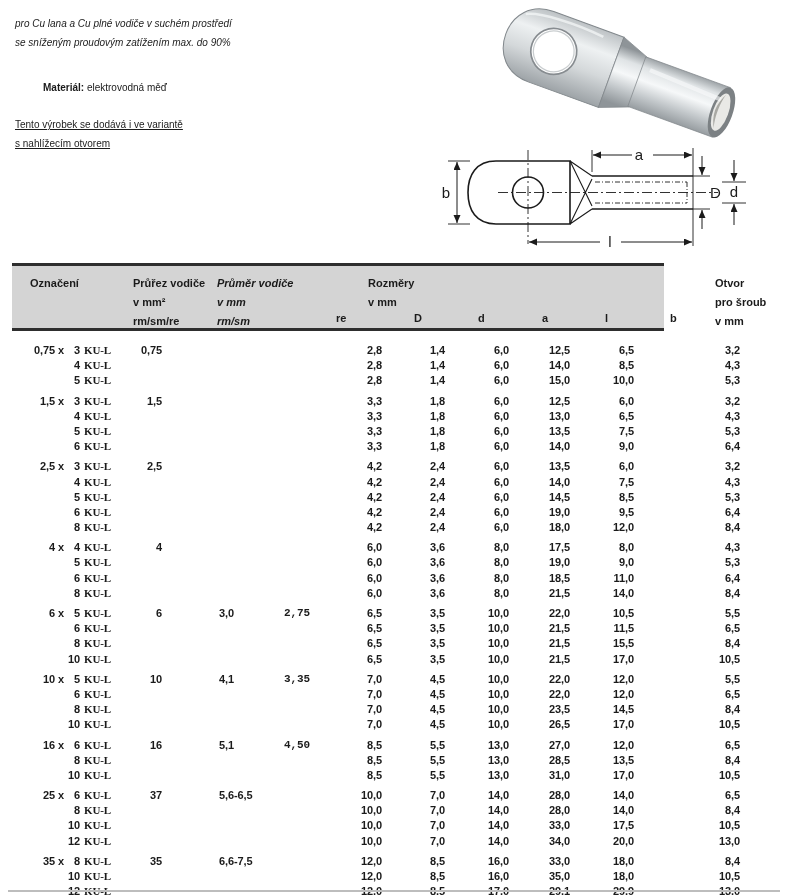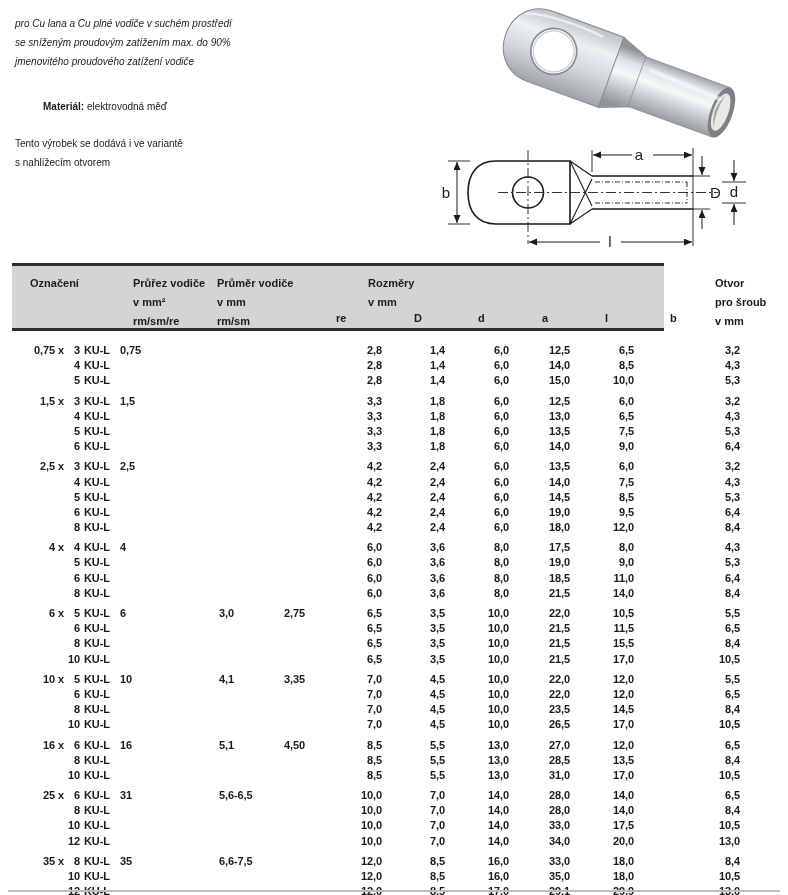--- a/index.html
+++ b/index.html
@@ -7,69 +7,68 @@
     width:788px;height:895px;position:relative;overflow:hidden;
     background:#ffffff;color:#1b1b1b;
     font-family:"Liberation Sans", sans-serif;
     -webkit-font-smoothing:antialiased;
   }
   
   .intro{position:absolute;left:15px;top:14px;width:440px;font-size:10px;}
   .italic-block{font-style:italic;line-height:19px;margin:0 0 26px 0;}
   .kv{margin:0 0 18px 0;line-height:19px;padding-left:28px;}
   .kv b{font-weight:bold;}
-  .variant-block{line-height:19px;}
+  .variant-block{line-height:19px;text-decoration:underline;}
   
   .photo{position:absolute;left:455px;top:0;width:333px;height:140px;}
   
   .diagram{position:absolute;left:440px;top:136px;width:348px;height:124px;}
   .diagram text{font-family:"Liberation Sans", sans-serif;font-size:15px;fill:#1b1b1b;}
   
   .spec-table{position:absolute;left:12px;top:263px;width:652px;font-size:11px;}
   .thead{
     position:relative;height:62px;background:#d4d4d4;
     border-top:3px solid #2e2e2e;border-bottom:3px solid #2e2e2e;
     font-weight:bold;
   }
   .hcol{position:absolute;top:8px;line-height:19px;white-space:nowrap;}
   .hline{position:absolute;top:46px;white-space:nowrap;font-weight:bold;margin-left:46px;}
   .h-oznaceni{left:18px;}
   .h-prurez{left:121px;}
-  .h-prumer{left:205px;}
+  .h-prumer{left:205px;font-style:italic;}
   .h-re{left:278px;}
   .h-rozmery{left:356px;}
   .h-dim-D{left:356px;} .h-dim-d{left:420px;} .h-dim-a{left:484px;}
   .h-dim-l{left:547px;} .h-dim-b{left:612px;}
   .h-otvor{left:703px;}
   .tbody{padding-top:12px;font-weight:bold;letter-spacing:-0.1px;}
   .tgroup{margin-bottom:5px;}
   .tgroup:last-child{margin-bottom:0;}
   .trow{
     display:grid;
     grid-template-columns:34px 16px 40px 42px 90px 50px 80px 63px 64px 61px 64px 106px;
     padding-left:18px;height:15.2px;line-height:15.2px;align-items:center;
   }
   .cell{white-space:nowrap;}
   .c-size{text-align:right;}
   .c-knum{text-align:right;}
-  .c-klabel{padding-left:4px;}
-  .c-prurez{}
+  .c-klabel{padding-left:4px;font-family:Liberation Serif, serif;}
+  .c-prurez{text-align:right;}
   .c-rmsm{padding-left:57px;}
-  .c-re{padding-left:32px;}
+  .c-re{padding-left:32px;font-family:Liberation Mono, monospace;}
   .c-val{text-align:right;}
   .bottom-rule{position:absolute;left:8px;top:890px;width:772px;height:2px;background:#bdbdbd;}
 </style>
 </head>
 <body>
 
 <div class="intro">
   <div class="italic-block">
     <div>pro Cu lana a Cu plné vodiče v suchém prostředí</div>
     <div>se sníženým proudovým zatížením max. do 90%</div>
-    <div>jmenovitého proudového zatížení vodiče</div>
   </div>
   <p class="kv"><b>Materiál:</b> <span>elektrovodná měď</span></p>
   <div class="variant-block">
     <div>Tento výrobek se dodává i ve variantě</div>
     <div>s nahlížecím otvorem</div>
   </div>
 </div>
 
 <div class="photo">
   <svg width="333" height="140" viewBox="0 0 333 140">
@@ -571,21 +570,21 @@
           <span class="cell c-val">31,0</span>
           <span class="cell c-val">17,0</span>
           <span class="cell c-val">10,5</span>
         </div>
       </div>
       <div class="tgroup">
         <div class="trow">
           <span class="cell c-size">25 x</span>
           <span class="cell c-knum">6</span>
           <span class="cell c-klabel">KU-L</span>
-          <span class="cell c-prurez">31</span>
+          <span class="cell c-prurez">37</span>
           <span class="cell c-rmsm">5,6-6,5</span>
           <span class="cell c-re"></span>
           <span class="cell c-val">10,0</span>
           <span class="cell c-val">7,0</span>
           <span class="cell c-val">14,0</span>
           <span class="cell c-val">28,0</span>
           <span class="cell c-val">14,0</span>
           <span class="cell c-val">6,5</span>
         </div>
         <div class="trow">

